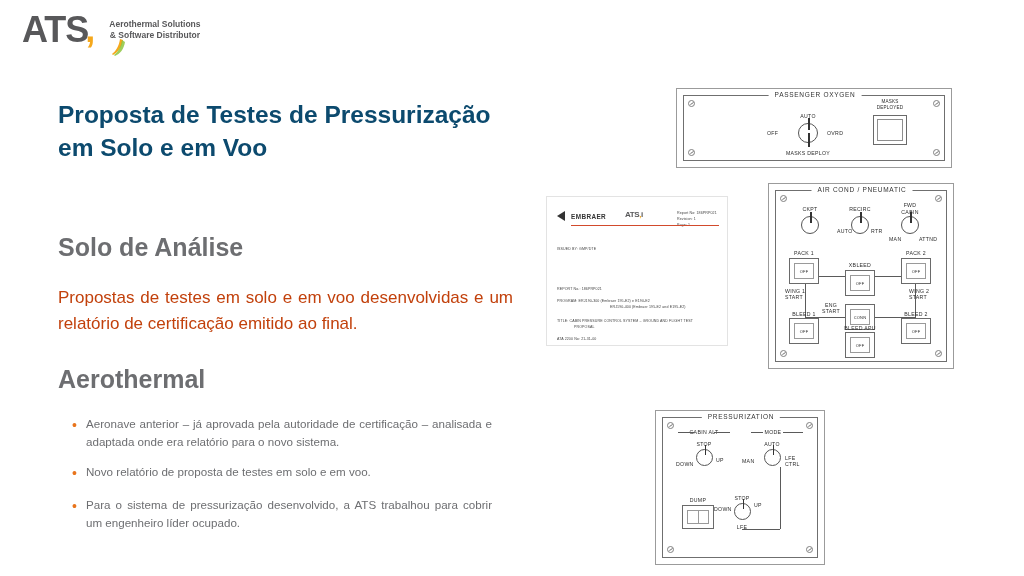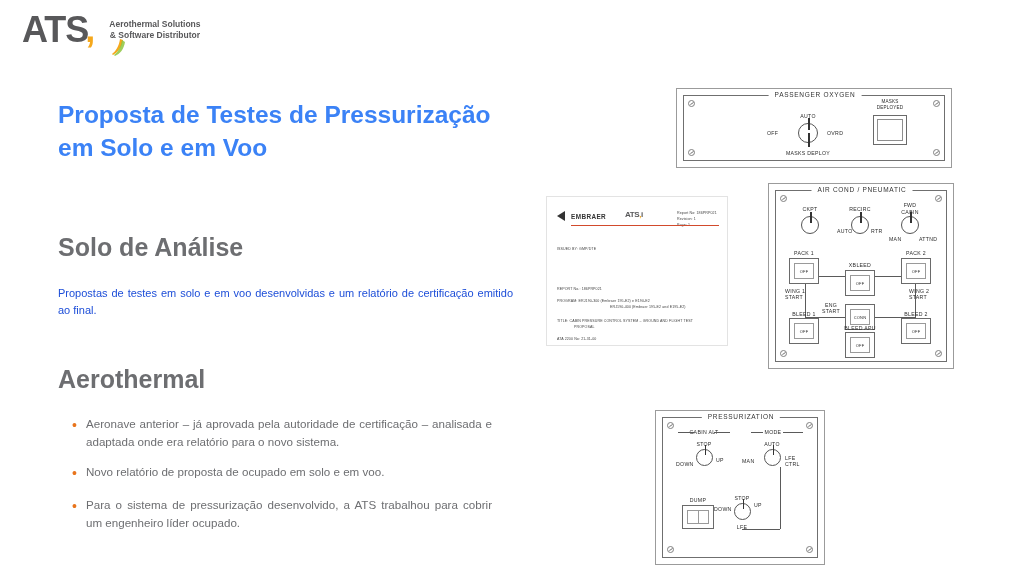--- a/index.html
+++ b/index.html
@@ -55,38 +55,38 @@
   }
 
   
   .title-main {
     position: absolute;
     left: 58px;
     top: 98px;
     width: 470px;
     font-size: 24.5px;
     font-weight: bold;
-    color: #3b82f6;
+    color: #0c4a6e;
     line-height: 1.35;
   }
   .heading-2 {
     position: absolute;
     left: 58px;
     top: 233px;
     font-size: 25px;
     font-weight: bold;
     color: #6d6e71;
   }
   .para-1 {
     position: absolute;
     left: 58px;
     top: 285px;
     width: 455px;
-    font-size: 11px;
-    color: #1d4ed8;
+    font-size: 17px;
+    color: #c2410c;
     line-height: 1.55;
     text-align: justify;
   }
   .heading-3 {
     position: absolute;
     left: 58px;
     top: 365px;
     font-size: 25px;
     font-weight: bold;
     color: #6d6e71;
@@ -295,21 +295,21 @@
 <div class="para-1">Propostas de testes em solo e em voo desenvolvidas e um relatório de certificação emitido ao final.</div>
 <div class="heading-3">Aerothermal</div>
 
 <div class="bullets">
   <div class="bullet-row">
     <div class="bullet-dot">•</div>
     <div class="bullet-text">Aeronave anterior – já aprovada pela autoridade de certificação – analisada e adaptada onde era relatório para o novo sistema.</div>
   </div>
   <div class="bullet-row">
     <div class="bullet-dot">•</div>
-    <div class="bullet-text">Novo relatório de proposta de ocupado em solo e em voo.</div>
+    <div class="bullet-text">Novo relatório de proposta de testes em solo e em voo.</div>
   </div>
   <div class="bullet-row">
     <div class="bullet-dot">•</div>
     <div class="bullet-text">Para o sistema de pressurização desenvolvido, a ATS trabalhou para cobrir um engenheiro líder ocupado.</div>
   </div>
 </div>
 
 <div class="panel" id="panel-oxygen">
   <div class="panel-inner"></div>
   <div class="panel-title" style="left:138px; top:2px;">PASSENGER  OXYGEN</div>

